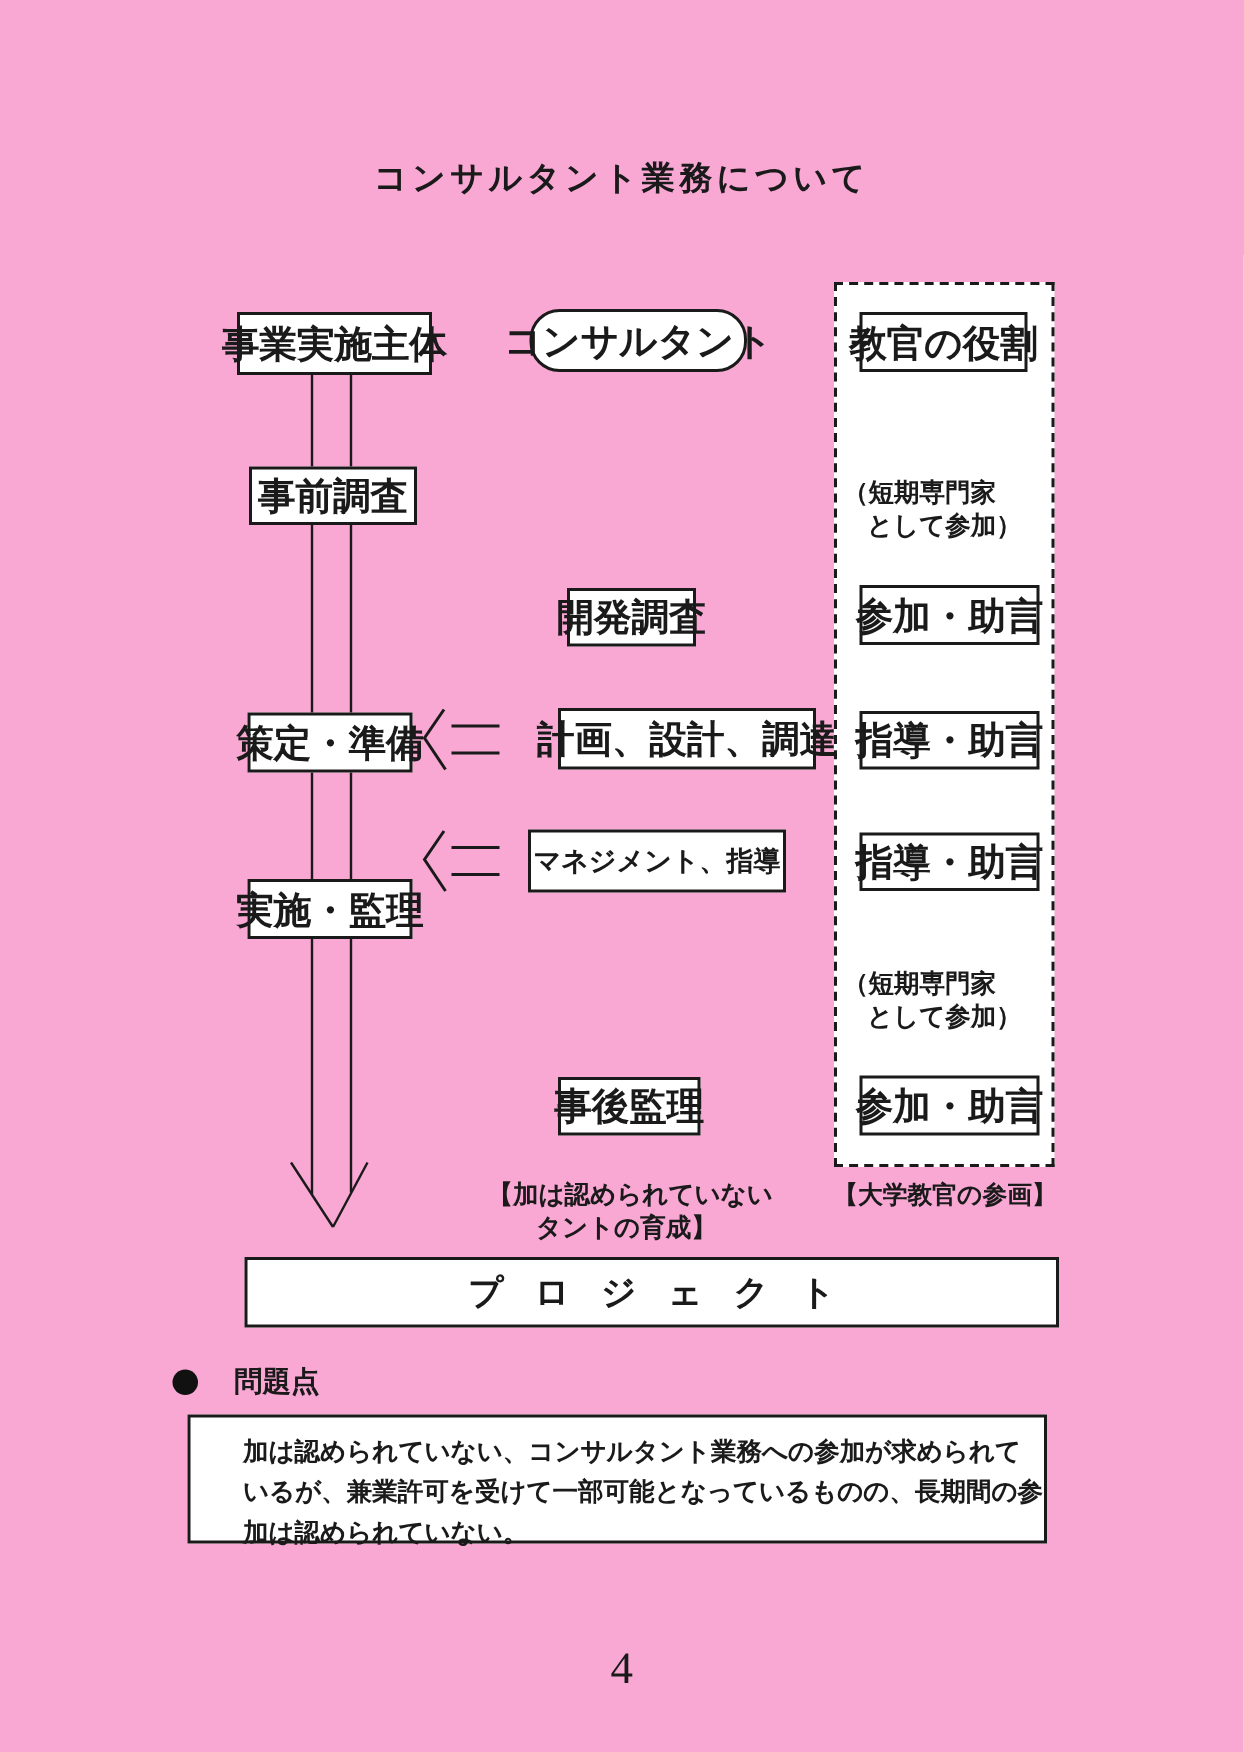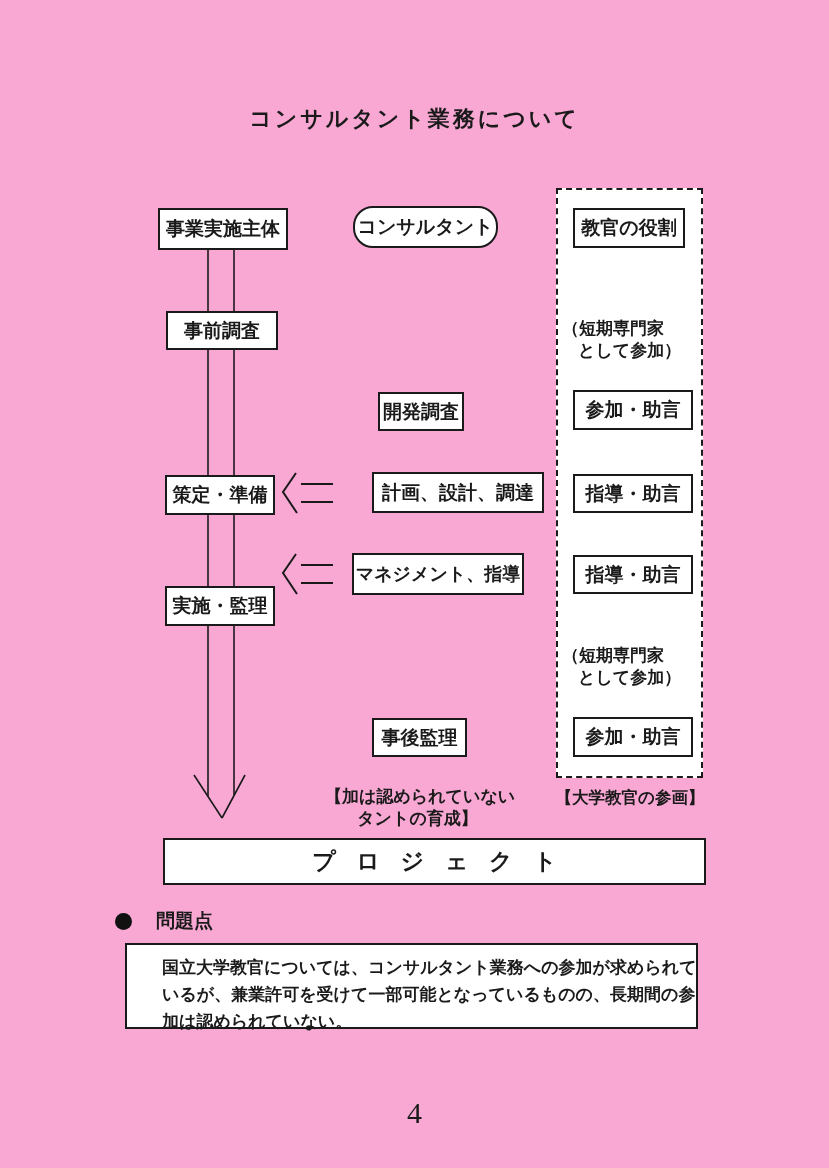--- a/index.html
+++ b/index.html
@@ -23,21 +23,21 @@
     letter-spacing: 3px;
   }
   .box {
     position: absolute;
     border: 2px solid #1a1a1a;
     background: #ffffff;
     display: flex;
     align-items: center;
     justify-content: center;
     font-weight: bold;
-    font-size: 19px;
+    font-size: 25px;
     white-space: nowrap;
     z-index: 2;
   }
   .dashed-panel {
     position: absolute;
     left: 556px; top: 188px;
     width: 147px; height: 590px;
     border: 2px dashed #1a1a1a;
     background: #ffffff;
     z-index: 1;
@@ -165,20 +165,20 @@
   </div>
   <div class="caption" style="left:554px; top:786px; width:152px; font-size:16.5px;">【大学教官の参画】</div>
 
   <div class="box project-box">プロジェクト</div>
 
   <div class="issues-heading">
     <span class="bullet"></span>
     <span class="label">問題点</span>
   </div>
   <div class="issues-box">
-    <div class="bline">国立大学教官については、コンサルタント業務への参加が求められて</div>
+    <div class="bline">加は認められていない、コンサルタント業務への参加が求められて</div>
     <div class="bline">いるが、兼業許可を受けて一部可能となっているものの、長期間の参</div>
     <div class="bline">加は認められていない。</div>
   </div>
 
   <div class="page-number">4</div>
 
 </div>
 
 </body></html>

